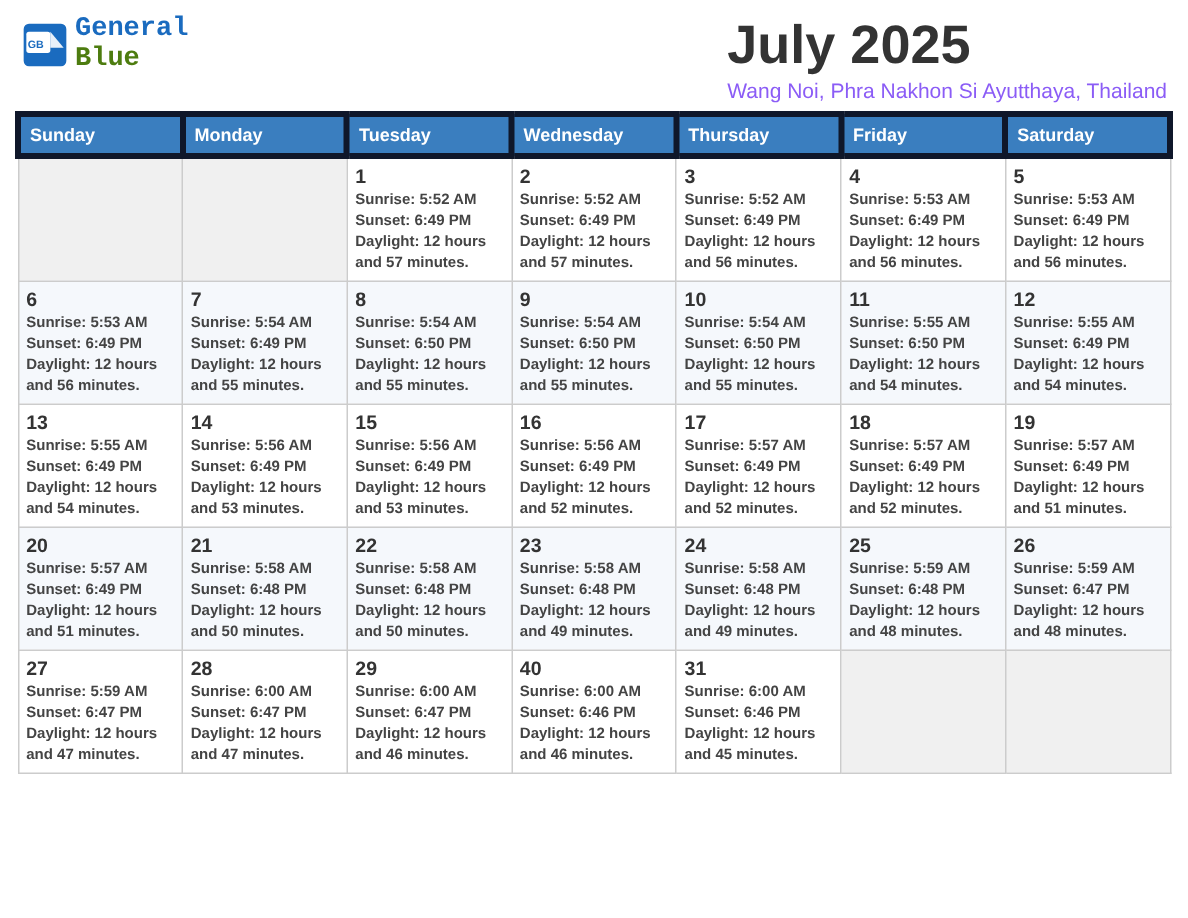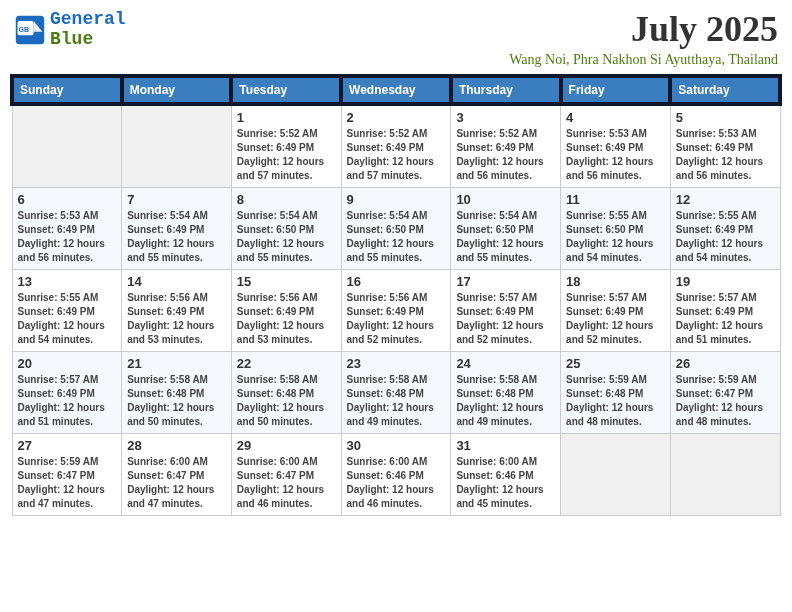--- a/index.html
+++ b/index.html
@@ -30,32 +30,30 @@
       font-family: Liberation Mono, monospace;
     }
     .logo-text span {
       color: #1a6bbf;
     }
     .logo-icon {
       width: 32px;
       height: 32px;
     }
     .title-block {
-      text-align: right;
-      font-family: Liberation Serif, serif;
     }
     .month-title {
       font-size: 36px;
       font-weight: bold;
       color: #333;
       line-height: 1.1;
     }
     .location-title {
       font-size: 14px;
-      color: #4d7c0f;
+      color: #8b5cf6;
       margin-top: 2px;
     }
     .calendar {
       width: 100%;
       border-collapse: collapse;
       font-size: 10.5px;
     }
     .calendar th {
       background: #3a7ebf;
       color: #fff;
@@ -306,21 +304,21 @@
 Sunset: 6:47 PM
 Daylight: 12 hours and 47 minutes.</div>
         </td>
         <td>
           <div class="day-num">29</div>
           <div class="day-info" style="white-space: pre-line;">Sunrise: 6:00 AM
 Sunset: 6:47 PM
 Daylight: 12 hours and 46 minutes.</div>
         </td>
         <td>
-          <div class="day-num">30</div>
+          <div class="day-num">40</div>
           <div class="day-info" style="white-space: pre-line;">Sunrise: 6:00 AM
 Sunset: 6:46 PM
 Daylight: 12 hours and 46 minutes.</div>
         </td>
         <td>
           <div class="day-num">31</div>
           <div class="day-info" style="white-space: pre-line;">Sunrise: 6:00 AM
 Sunset: 6:46 PM
 Daylight: 12 hours and 45 minutes.</div>
         </td>

